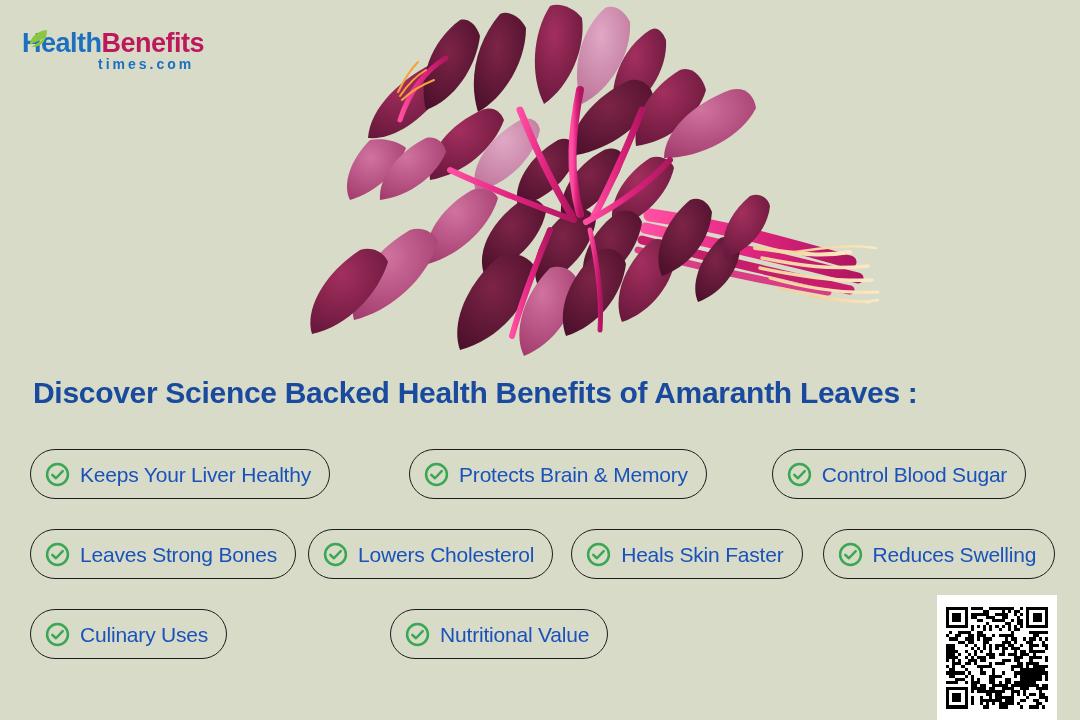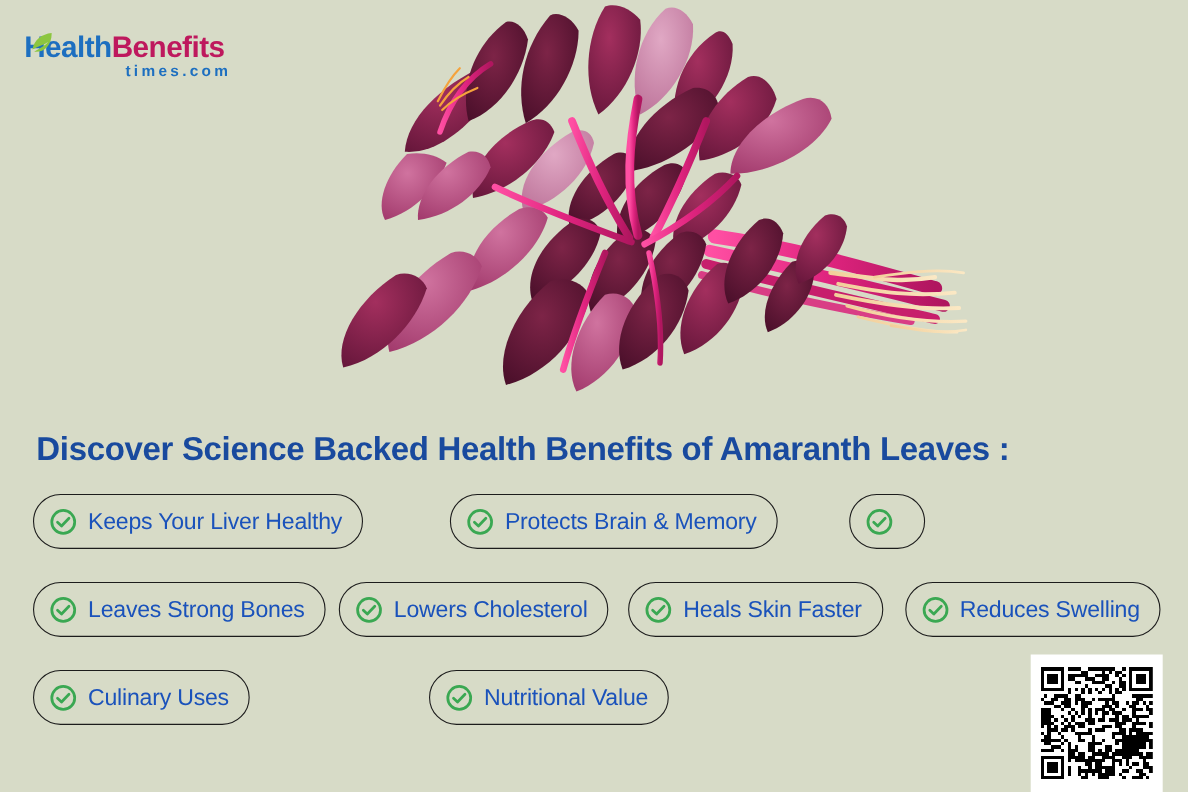--- a/index.html
+++ b/index.html
@@ -36,21 +36,21 @@
     top: 0;
     font-size: 27px;
     font-weight: bold;
     letter-spacing: -0.5px;
     white-space: nowrap;
   }
   #logo .logo-health { color: #1d6fc0; }
   #logo .logo-benefits { color: #be185d; }
   #logo .logo-line2 {
     position: absolute;
-    left: 92px;
+    left: 76px;
     top: 28px;
     font-size: 14px;
     font-weight: bold;
     color: #1d6fc0;
     letter-spacing: 3px;
     white-space: nowrap;
   }
   #logo .leaf-icon {
     position: absolute;
     left: 6px;
@@ -67,21 +67,21 @@
     top: 0px;
     width: 680px;
     height: 370px;
   }
   #plant-photo svg { display: block; width: 100%; height: 100%; }
 
   
   #headline {
     position: absolute;
     left: 33px;
-    top: 392px;
+    top: 376px;
     font-size: 30px;
     font-weight: bold;
     color: #194a9e;
     letter-spacing: -0.3px;
     white-space: nowrap;
   }
 
   
   .pill-row {
     position: absolute;
@@ -276,20 +276,21 @@
       <span class="pill-label">Protects Brain &amp; Memory</span>
     </div>
     <div class="gap-b"></div>
     <div class="pill">
       <span class="check-icon">
         <svg viewBox="0 0 24 24">
             <circle cx="12" cy="12" r="10" fill="none" stroke="#3aa852" stroke-width="2.4"></circle>
             <path d="M7 12.3 L10.5 15.6 L17 8.8" fill="none" stroke="#3aa852" stroke-width="2.4" stroke-linecap="round" stroke-linejoin="round"></path>
           </svg>
       </span>
+      <span class="pill-label">Control Blood Sugar</span>
     </div>
   </div>
 
   <div class="pill-row" id="row-2">
     <div class="pill">
       <span class="check-icon">
         <svg viewBox="0 0 24 24">
             <circle cx="12" cy="12" r="10" fill="none" stroke="#3aa852" stroke-width="2.4"></circle>
             <path d="M7 12.3 L10.5 15.6 L17 8.8" fill="none" stroke="#3aa852" stroke-width="2.4" stroke-linecap="round" stroke-linejoin="round"></path>
           </svg>

